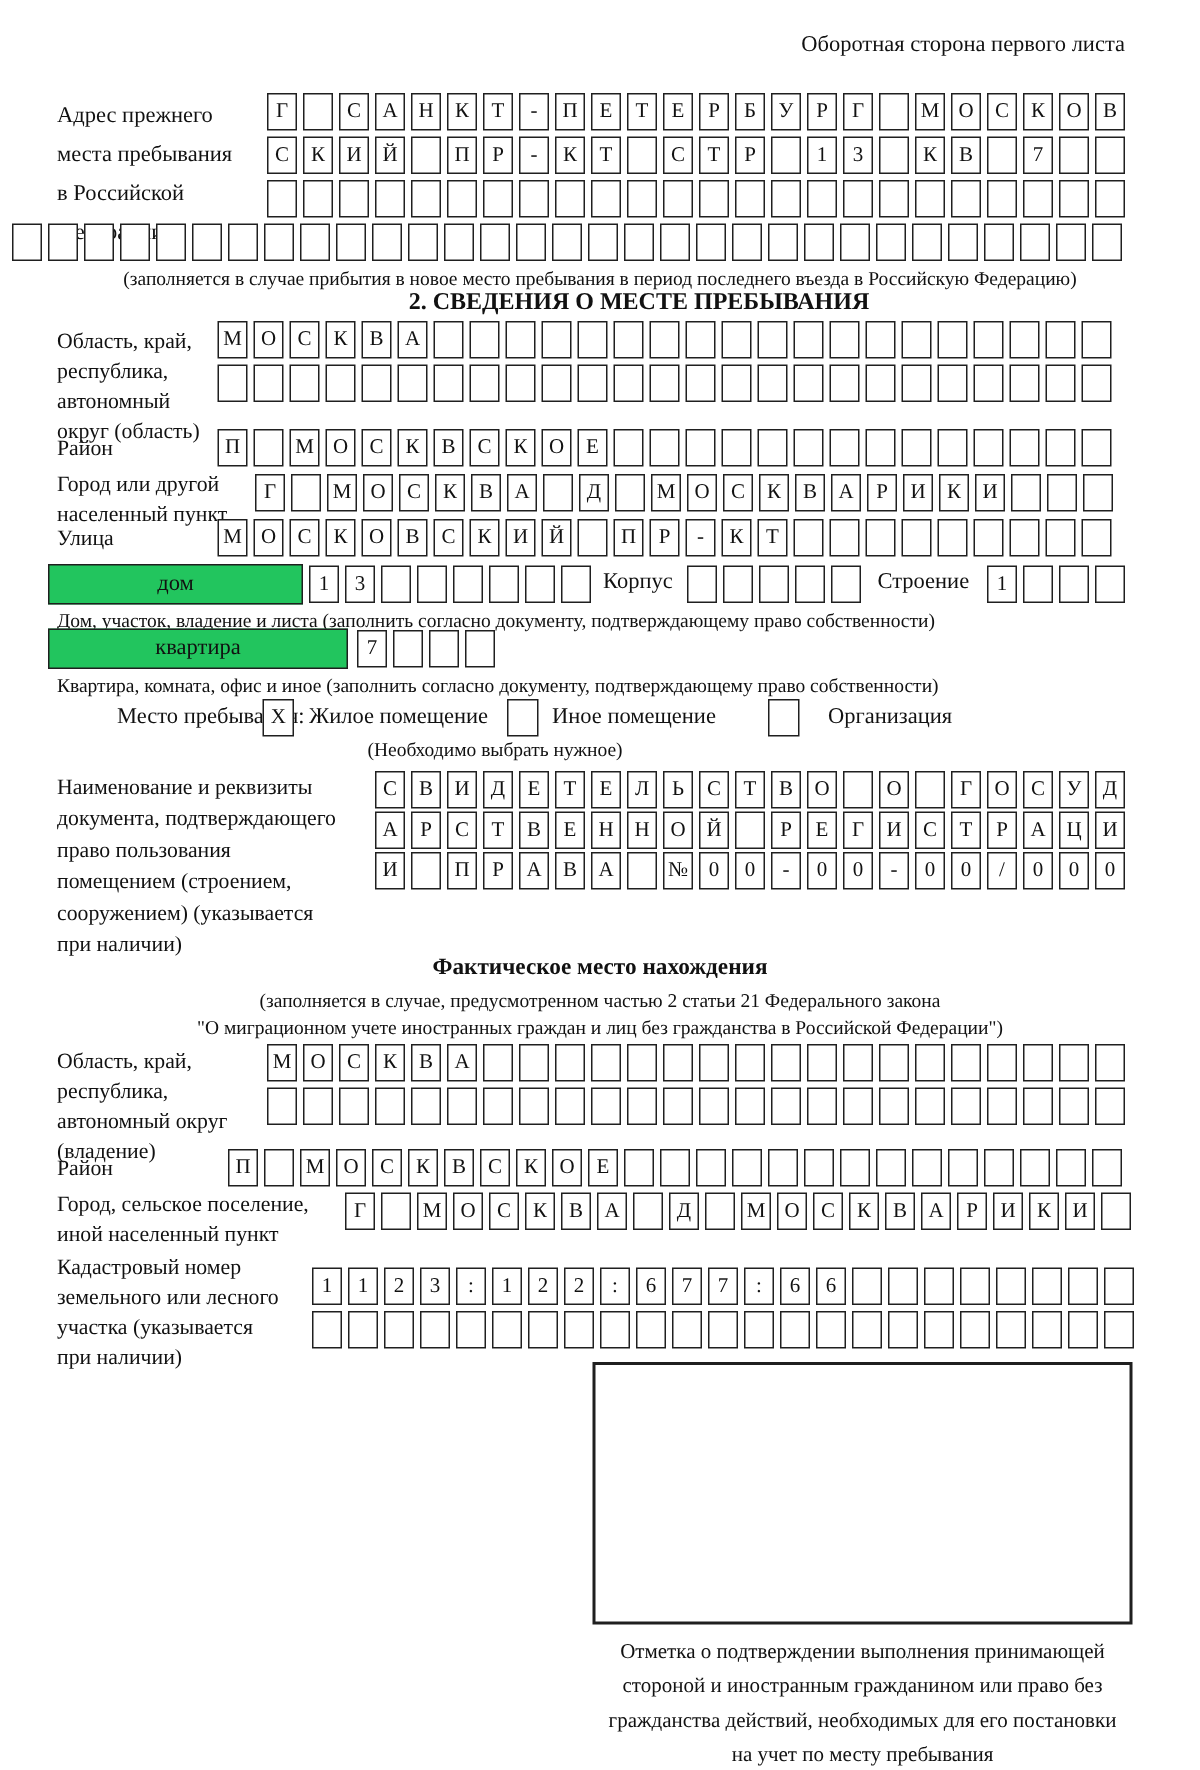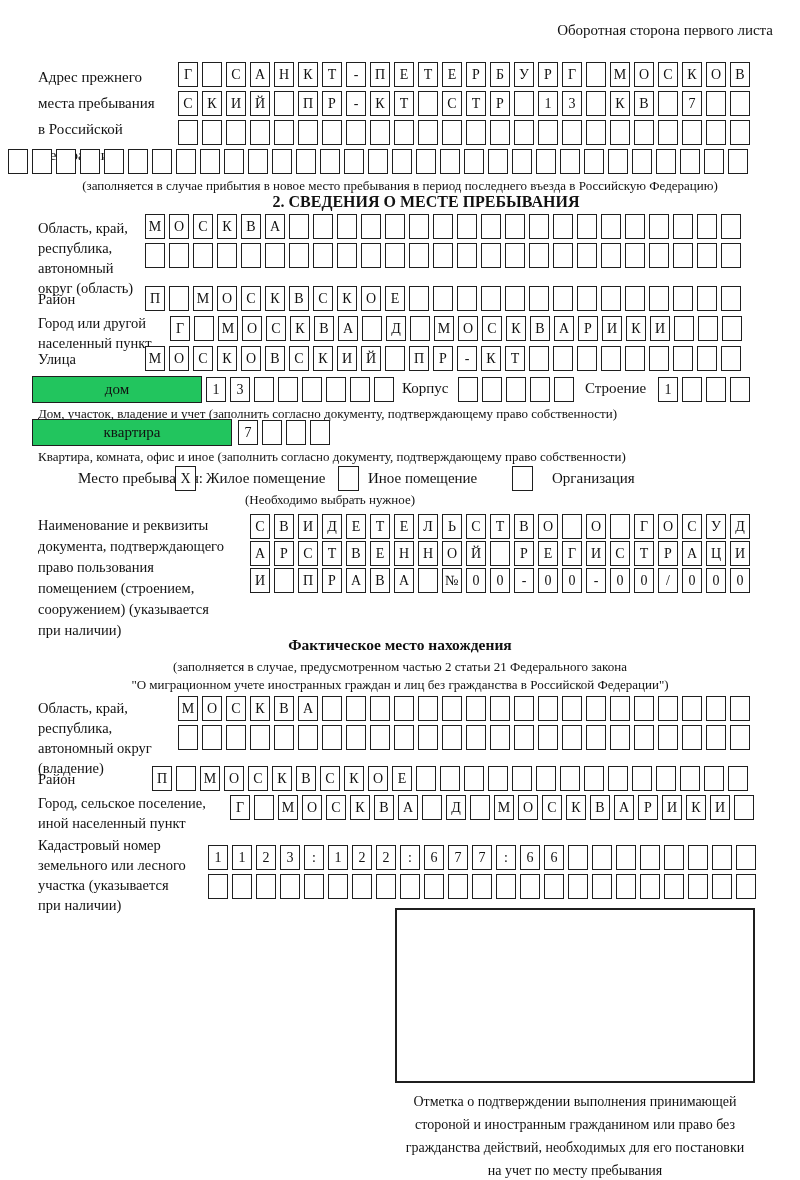--- a/index.html
+++ b/index.html
@@ -1,18 +1,18 @@
 <!DOCTYPE html>
 <html><head>
 <meta charset="utf-8">
 <style>
   html,body{margin:0;padding:0;background:#ffffff;}
   body{font-family:"Liberation Serif", serif; color:#111;}
   .page{position:relative;width:800px;height:1180px;background:#fff;overflow:hidden;}
-  .hdr{position:absolute;top:22px;right:27px;font-size:15px;}
+  .hdr{position:absolute;top:22px;right:50px;font-size:15px;}
   .lbl{position:absolute;font-size:14.5px;}
   .lbl .lbl-line{white-space:nowrap;}
   .cells{position:absolute;display:flex;gap:4px;}
   .cell{flex:0 0 20px;width:20px;height:25px;border:1.5px solid #1f1f1f;box-sizing:border-box;
         display:flex;align-items:center;justify-content:center;font-size:14px;background:#fff;}
   .wbox{position:absolute;height:27px;border:1.5px solid #1f1f1f;box-sizing:border-box;
         display:flex;align-items:center;justify-content:center;font-size:15px;background:#22c55e;}
   .chk{position:absolute;width:21px;height:25px;border:1.5px solid #1f1f1f;box-sizing:border-box;
        display:flex;align-items:center;justify-content:center;font-size:14px;background:#fff;}
   .cnote{position:absolute;left:0;width:100%;text-align:center;font-size:13px;}
@@ -318,21 +318,21 @@
       <span class="cell"></span>
       <span class="cell"></span>
     </div>
   <div class="lbl" style="left:585px;top:380px;font-size:15px;">Строение</div>
   <div class="cells" style="left:658px;top:377px;">
       <span class="cell">1</span>
       <span class="cell"></span>
       <span class="cell"></span>
       <span class="cell"></span>
     </div>
-  <div class="snote" style="left:38px;top:406px;">Дом, участок, владение и учет (заполнить согласно документу, подтверждающему право собственности)</div>
+  <div class="snote" style="left:38px;top:406px;">Дом, участок, владение и листа (заполнить согласно документу, подтверждающему право собственности)</div>
 
   <div class="wbox" style="left:32px;top:419px;width:200px;">квартира</div>
   <div class="cells" style="left:238px;top:420px;">
       <span class="cell">7</span>
       <span class="cell"></span>
       <span class="cell"></span>
       <span class="cell"></span>
     </div>
   <div class="snote" style="left:38px;top:449px;">Квартира, комната, офис и иное (заполнить согласно документу, подтверждающему право собственности)</div>
 

